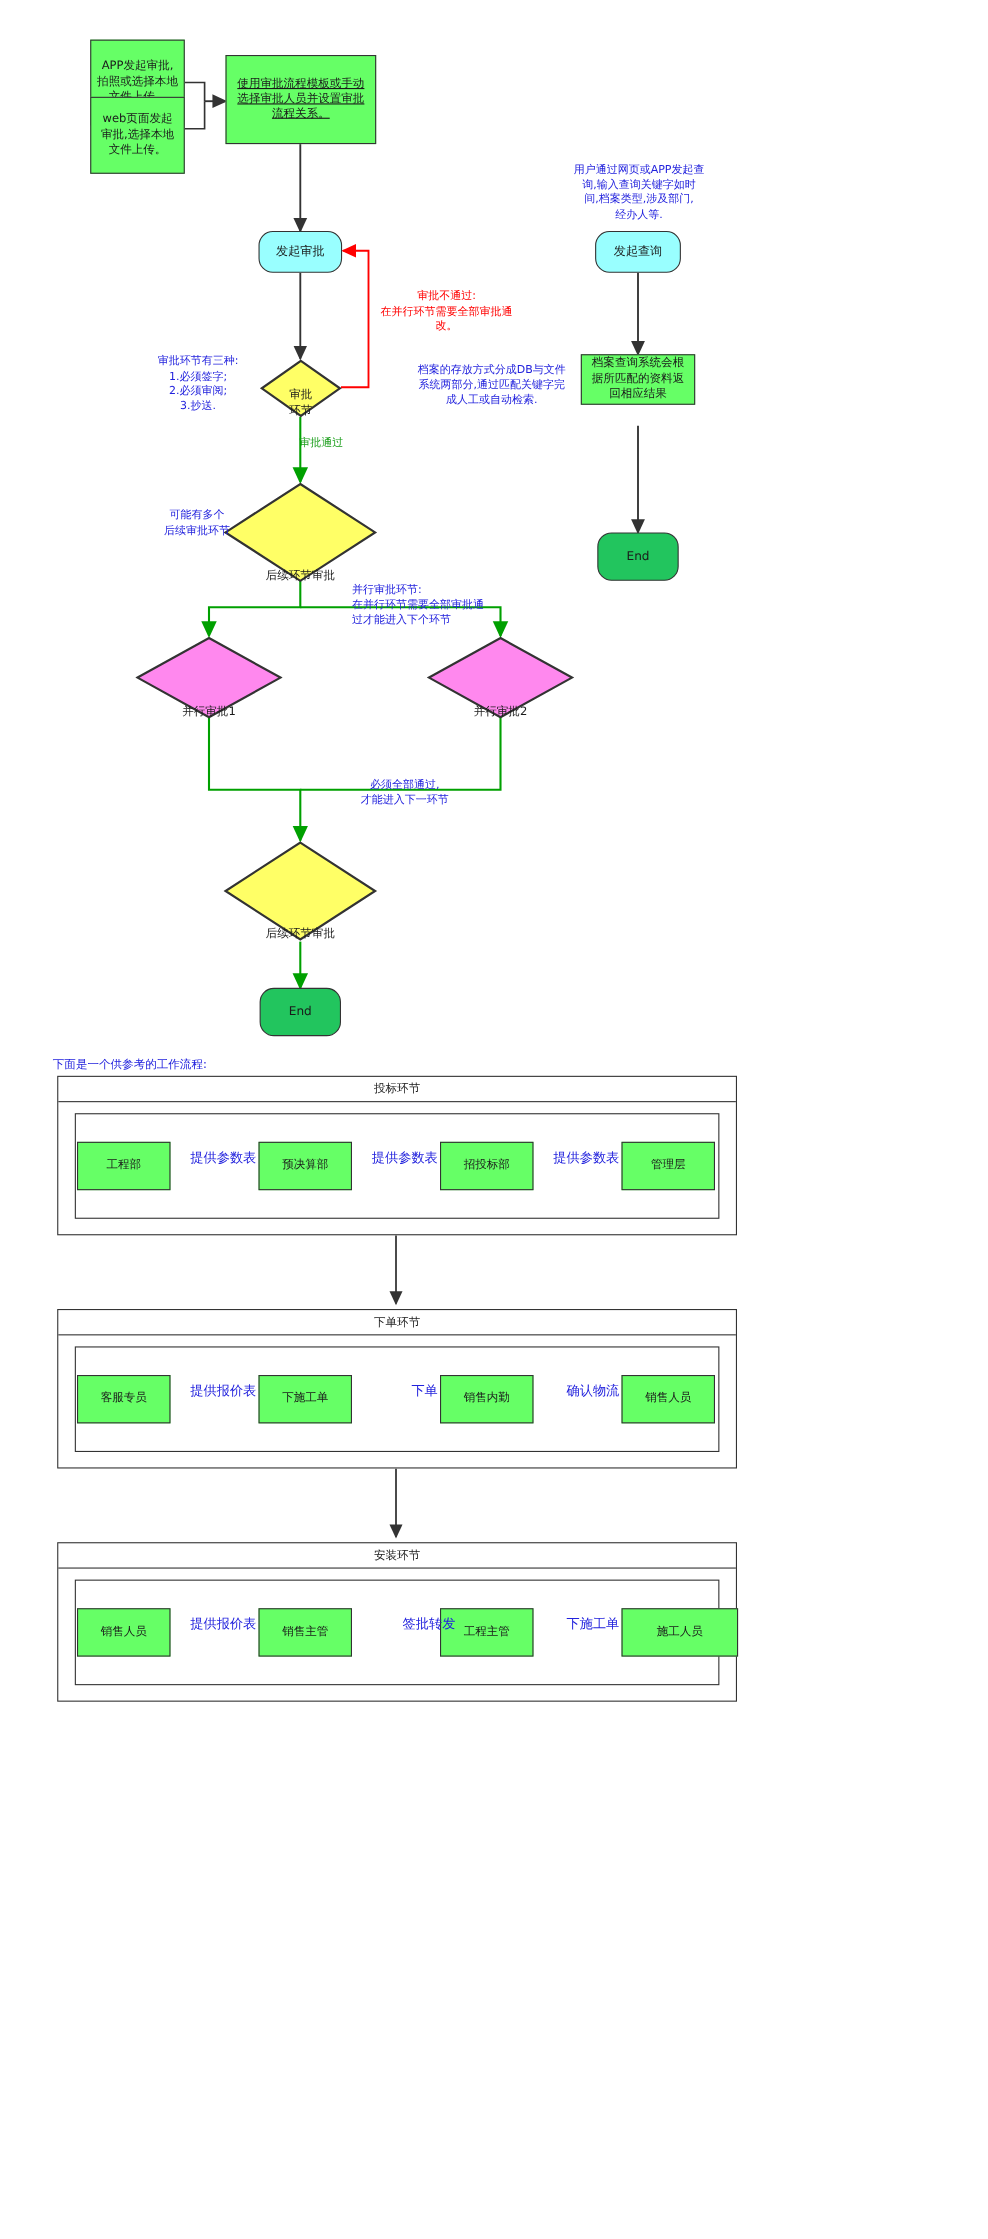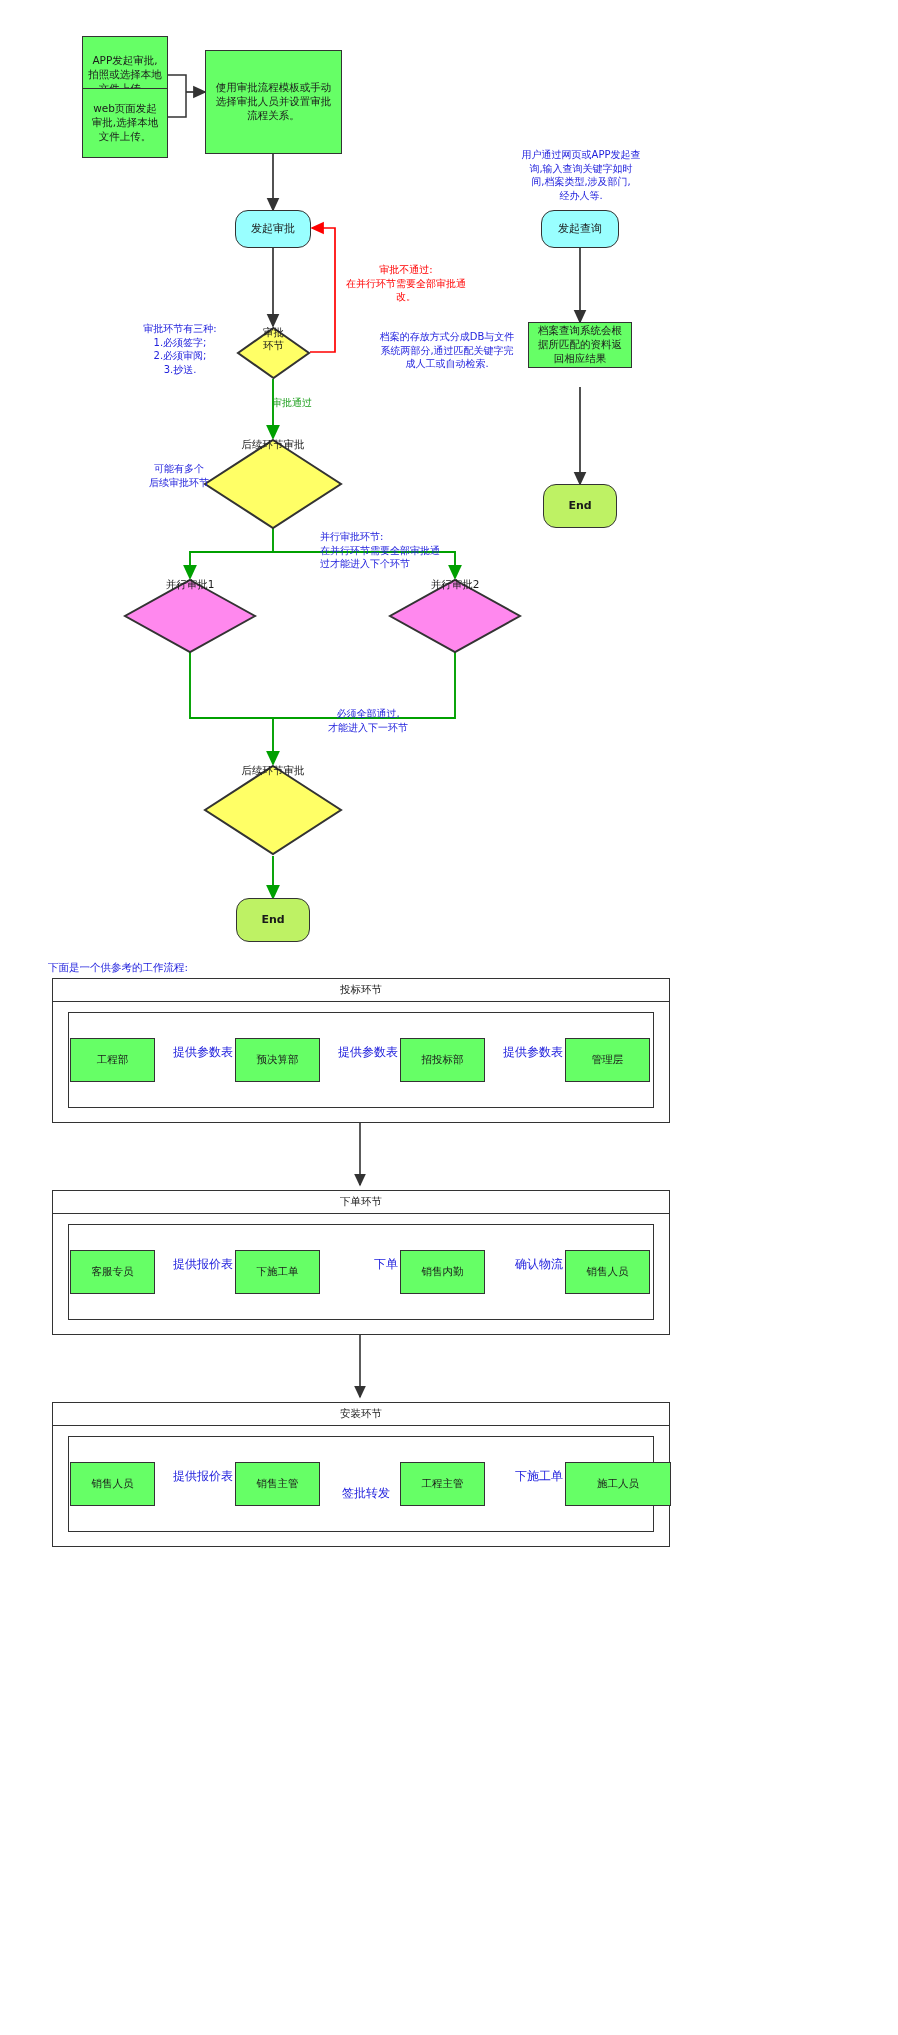--- a/index.html
+++ b/index.html
@@ -8,26 +8,26 @@
        color:#333333;overflow:hidden;}
   .canvas{position:absolute;left:0;top:0;width:898px;height:2035px;}
   svg.wires{position:absolute;left:0;top:0;width:898px;height:2035px;pointer-events:none;}
 
   .node{position:absolute;box-sizing:border-box;display:flex;align-items:center;
         justify-content:center;text-align:center;line-height:1.32;}
   .proc{background:#66ff66;border:1.6px solid #333333;color:#1a1a1a;font-size:10.5px;
         padding:3px 5px;}
   .term{background:#99ffff;border:1.8px solid #333333;border-radius:13px;
         color:#1a1a1a;font-size:11px;}
-  .endnode{background:#bef264;border:1.6px solid #333333;border-radius:13px;
-        color:#1a1a1a;font-size:11px;font-weight:bold;}
+  .endnode{background:#22c55e;border:1.6px solid #333333;border-radius:13px;
+        color:#1a1a1a;font-size:11px;}
   .dia-wrap{position:absolute;}
   .dia{position:absolute;left:0;top:0;width:100%;height:100%;}
   .dia-txt{position:absolute;left:0;top:0;width:100%;height:100%;display:flex;
-        align-items:flex-start;justify-content:center;text-align:center;
+        align-items:flex-end;justify-content:center;text-align:center;
         font-size:10.5px;color:#1a1a1a;line-height:1.28;}
 
   .note{position:absolute;font-size:10px;line-height:1.36;text-align:center;}
   .note-blue{color:#2222dd;}
   .note-red{color:#ff0000;}
   .note-green{color:#1a9e1a;}
 
   .sub{position:absolute;box-sizing:border-box;border:1.4px solid #333333;background:#ffffff;}
   .sub-title{position:absolute;left:0;top:0;width:100%;height:22px;
         display:flex;align-items:center;justify-content:center;
@@ -95,21 +95,21 @@
   </svg>
 
   <div class="node proc" style="left:82px;top:36px;width:86px;height:78px;">
     <span>APP发起审批,拍照或选择本地文件上传。</span>
   </div>
 
   <div class="node proc" style="left:82px;top:88px;width:86px;height:70px;">
     <span>web页面发起审批,选择本地文件上传。</span>
   </div>
 
-  <div class="node proc" style="left:205px;top:50px;width:137px;height:104px;">
+  <div class="node proc" style="left:205px;top:50px;width:137px;height:81px;text-decoration:underline;">
     <span>使用审批流程模板或手动选择审批人员并设置审批流程关系。</span>
   </div>
 
   <div class="node term" style="left:235px;top:210px;width:76px;height:38px;">
     <span>发起审批</span>
   </div>
 
   <div class="dia-wrap" style="left:236px;top:326px;width:75px;height:54px;">
     <svg class="dia" viewBox="0 0 75 54">
       <polygon points="37.5,2 73,27 37.5,52 2,27" fill="#ffff66" stroke="#333333" stroke-width="2"></polygon>
@@ -273,18 +273,18 @@
     <span>销售主管</span>
     </div>
   <div class="node proc" style="left:400px;top:1462px;width:85px;height:44px;">
     <span>工程主管</span>
     </div>
   <div class="node proc" style="left:565px;top:1462px;width:106px;height:44px;">
     <span>施工人员</span>
     </div>
   <div class="edge-lbl" style="left:163px;top:1468px;width:70px;">
     <span>提供报价表</span></div>
-  <div class="edge-lbl" style="left:320px;top:1468px;width:70px;margin-top:17px;">
+  <div class="edge-lbl" style="left:344px;top:1468px;width:70px;">
     <span>签批转发</span></div>
   <div class="edge-lbl" style="left:493px;top:1468px;width:70px;">
     <span>下施工单</span></div>
 
 </div>
 
 </body></html>

